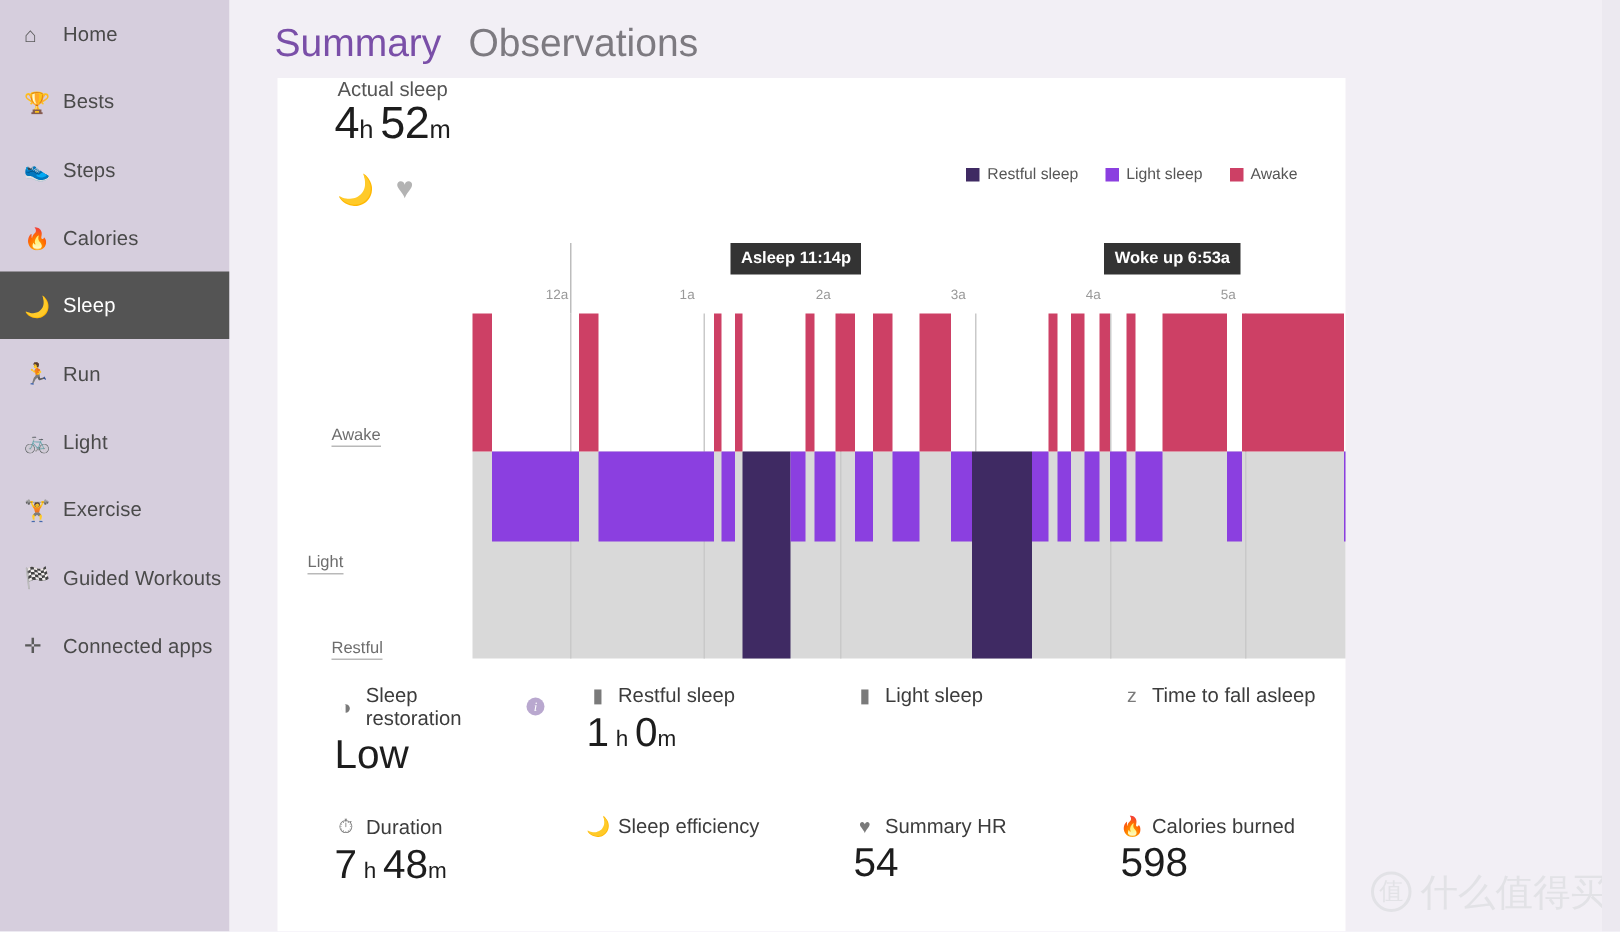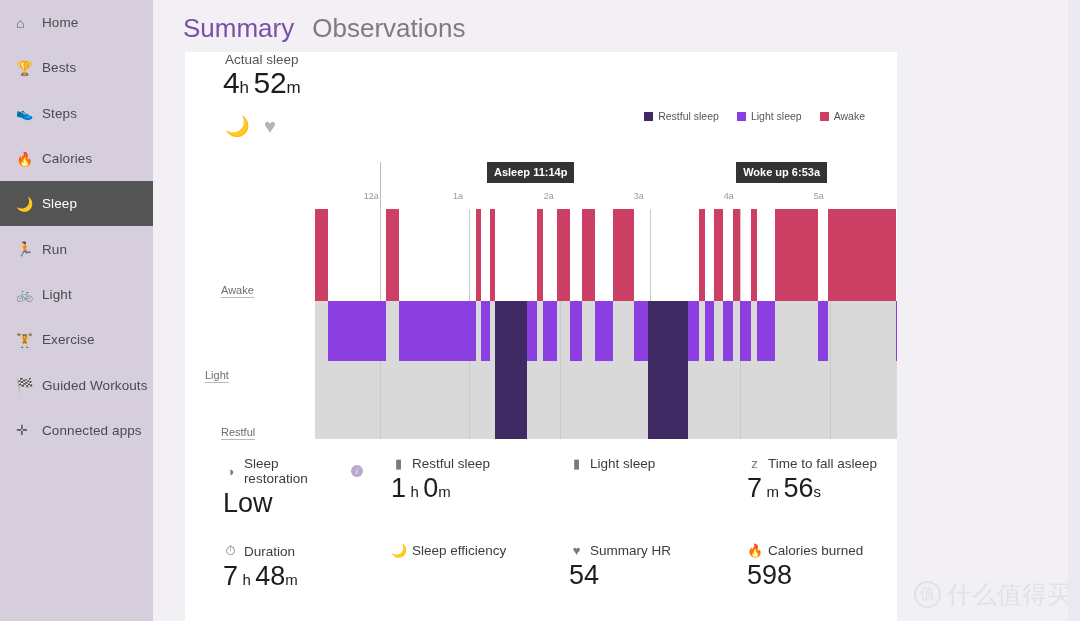--- a/index.html
+++ b/index.html
@@ -311,21 +311,20 @@
                 <div class="shead">
                   <span class="sico">▮</span>
                   <span>Light sleep</span>
                 </div>
               </div>
               <div class="scell" style="padding-left: 28px;">
                 <div class="shead">
                   <span class="sico">z</span>
                   <span>Time to fall asleep</span>
                 </div>
-                <div class="sval"><span class="n">7</span> <span class="u">m</span> <span class="n">56</span><span class="u">s</span></div>
               </div>
             </div>
             <div class="srow" style="margin-top: 24px;">
               <div class="scell" style="padding-left: 38px;">
                 <div class="shead">
                   <span class="sico">⏱</span>
                   <span>Duration</span>
                 </div>
                 <div class="sval"><span class="n">7</span> <span class="u">h</span> <span class="n">48</span><span class="u">m</span></div>
               </div>

